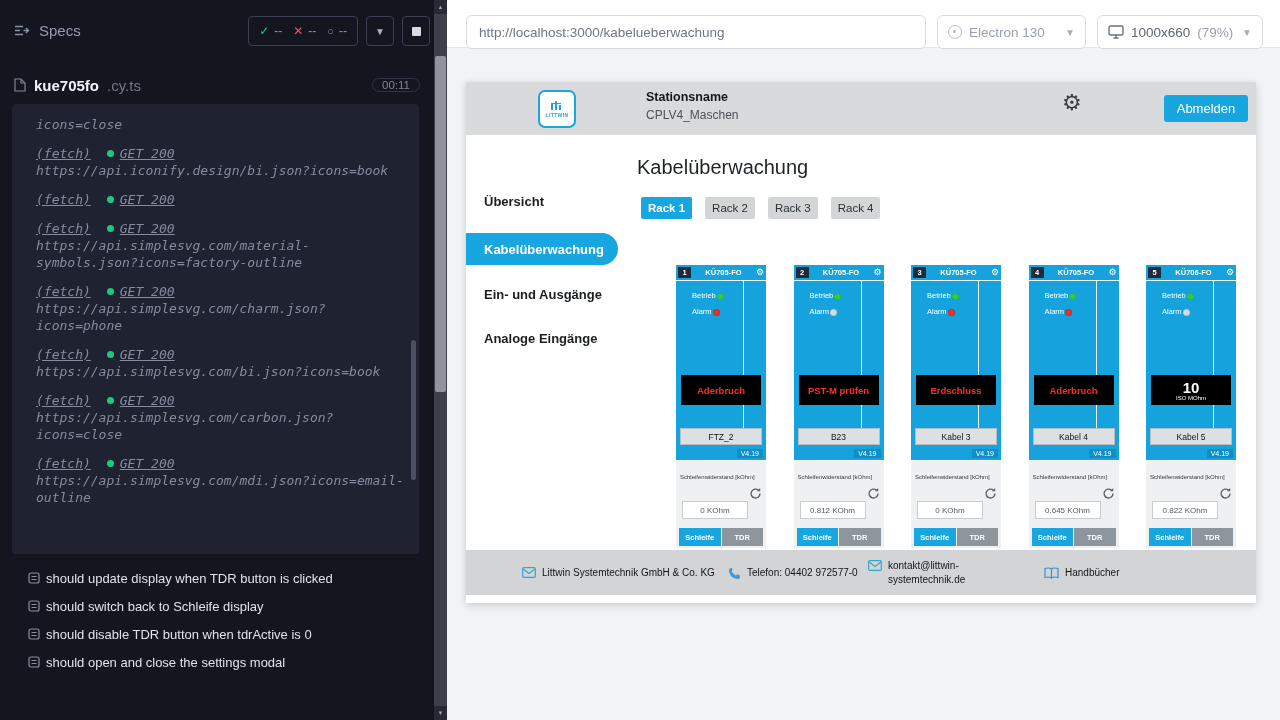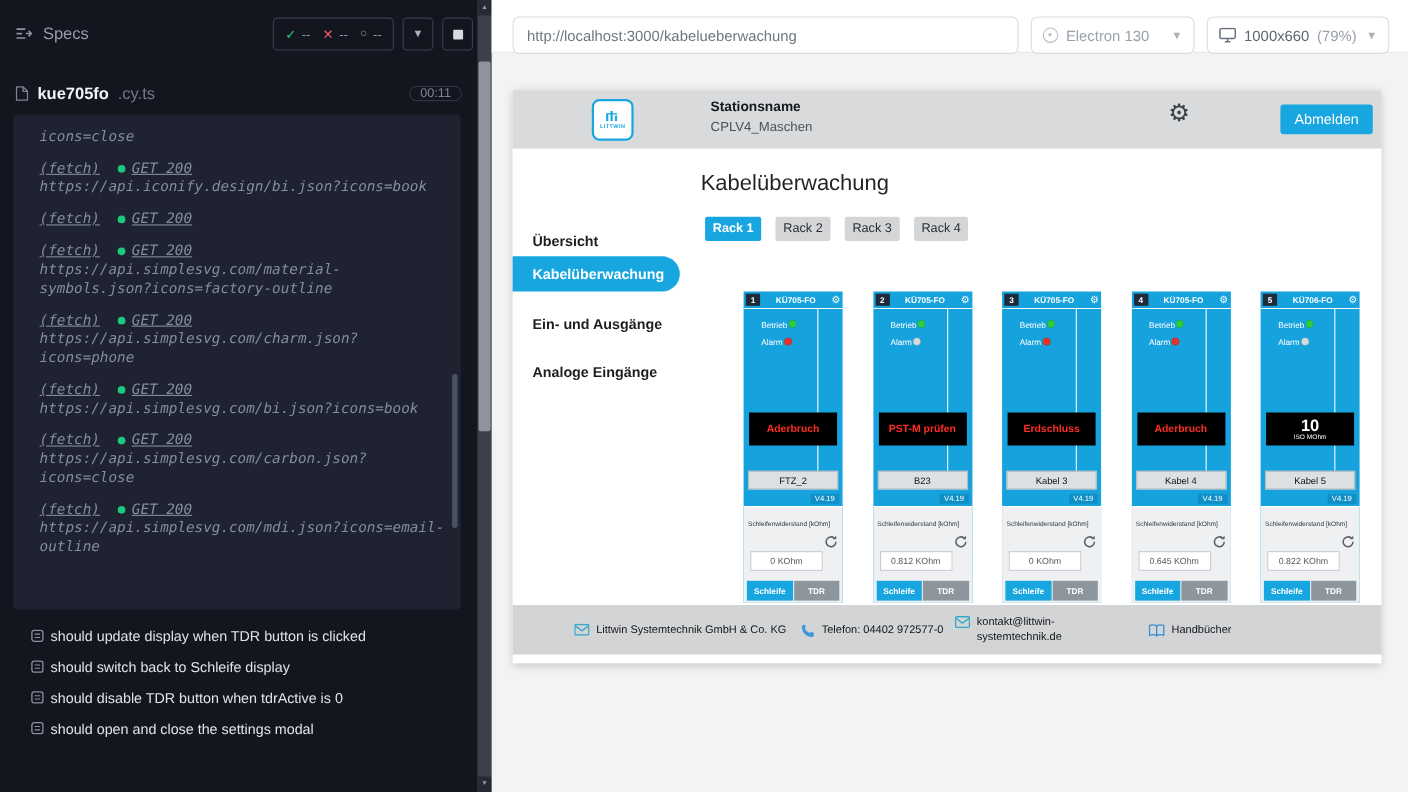--- a/index.html
+++ b/index.html
@@ -78,21 +78,21 @@
   .tab.active { background:#18a6e0; color:#fff; font-weight:bold; }
 
   .cards { position:absolute; left:210px; top:183px; width:560px; height:283px; display:flex; gap:27.5px; }
   .card { position:relative; width:90px; height:283px; background:#16a3dd; font-family:"Liberation Sans",sans-serif; }
   .c-head { height:16px; display:flex; align-items:center; gap:2px; padding:0 2px; border-bottom:1px solid rgba(255,255,255,0.95); }
   .c-num { width:13px; height:11px; background:#1d2b3a; color:#fff; font-size:7.5px; font-weight:bold; display:flex; align-items:center; justify-content:center; }
   .c-title { flex:1; color:#fff; font-size:7.5px; font-weight:bold; text-align:center; }
   .c-gear { color:#fff; font-size:9px; line-height:1; }
   .c-line { position:absolute; left:67px; top:16px; height:147px; border-left:1px solid rgba(255,255,255,0.95); }
   .c-leds { position:absolute; left:6px; top:26px; }
-  .c-led-row { display:flex; align-items:flex-start; gap:1px; margin-bottom:7px;padding-left:10px; }
+  .c-led-row { display:flex; align-items:flex-end; gap:1px; margin-bottom:7px;padding-left:10px; }
   .c-led-label { color:#fff; font-size:7.5px; }
   .c-led { width:7px; height:7px; border-radius:50%; box-shadow:inset 0 0 1px rgba(0,0,0,0.4); }
   .c-status { position:absolute; left:5px; top:110px; width:80px; height:30px; background:#000; display:flex; flex-direction:column; align-items:center; justify-content:center; z-index:2; }
   .c-status-main { font-size:9.5px; font-weight:bold; line-height:11px; }
   .cards .card:nth-child(5) .c-status-main { font-size:15px; line-height:15px; }
   .c-status-sub { font-size:6px; color:#fff; }
   .c-name { position:absolute; left:4px; top:163px; width:82px; height:17px; background:#dde0e3; border:1px solid #b8bdc2; color:#101214; font-size:8.5px; display:flex; align-items:center; justify-content:center; z-index:2; }
   .c-ver { position:absolute; right:3px; top:184px; color:#fff; font-size:7px; background:#0f8fc6; padding:1px 4px; }
   .c-lower { position:absolute; left:0; top:195px; width:90px; height:88px; background:#eff0f2; border-top:1px solid #fff; }
   .c-meas { position:absolute; left:4px; top:13px; right:2px; font-size:6px; color:#34383c; }
@@ -288,21 +288,21 @@
         <span class="logo-text">LITTWIN</span>
       </div>
       <div class="station">
         <div class="station-label">Stationsname</div>
         <div class="station-name">CPLV4_Maschen</div>
       </div>
       <div class="app-gear">⚙</div>
       <button class="logout-btn">Abmelden</button>
     </div>
 
-    <div class="sb-item" style="top:124px;text-align:center;">
+    <div class="sb-item" style="top:106px;text-align:center;">
         <span>Übersicht</span>
       </div>
     <div class="sb-item active" style="top:151px;">
         <span>Kabelüberwachung</span>
       </div>
     <div class="sb-item" style="top:199px;">
         <span>Ein- und Ausgänge</span>
       </div>
     <div class="sb-item" style="top:243px;">
         <span>Analoge Eingänge</span>

